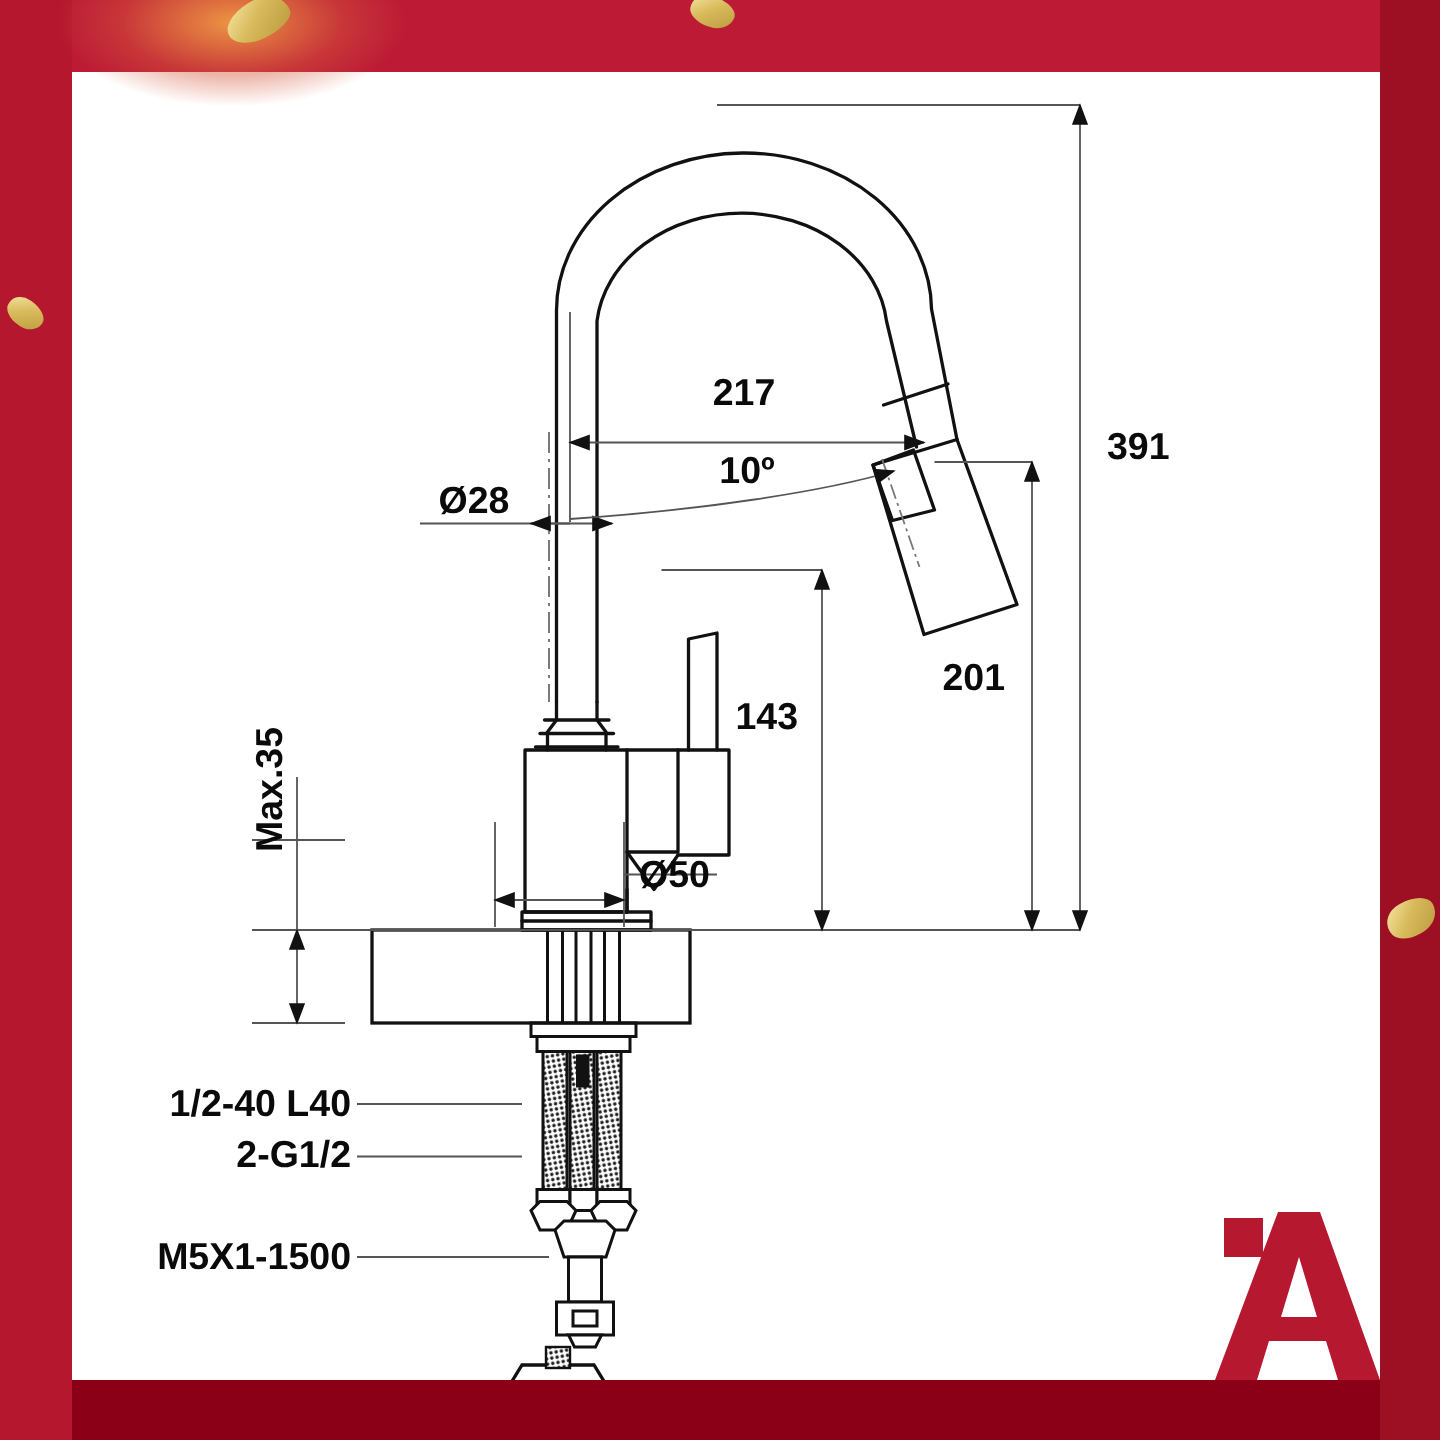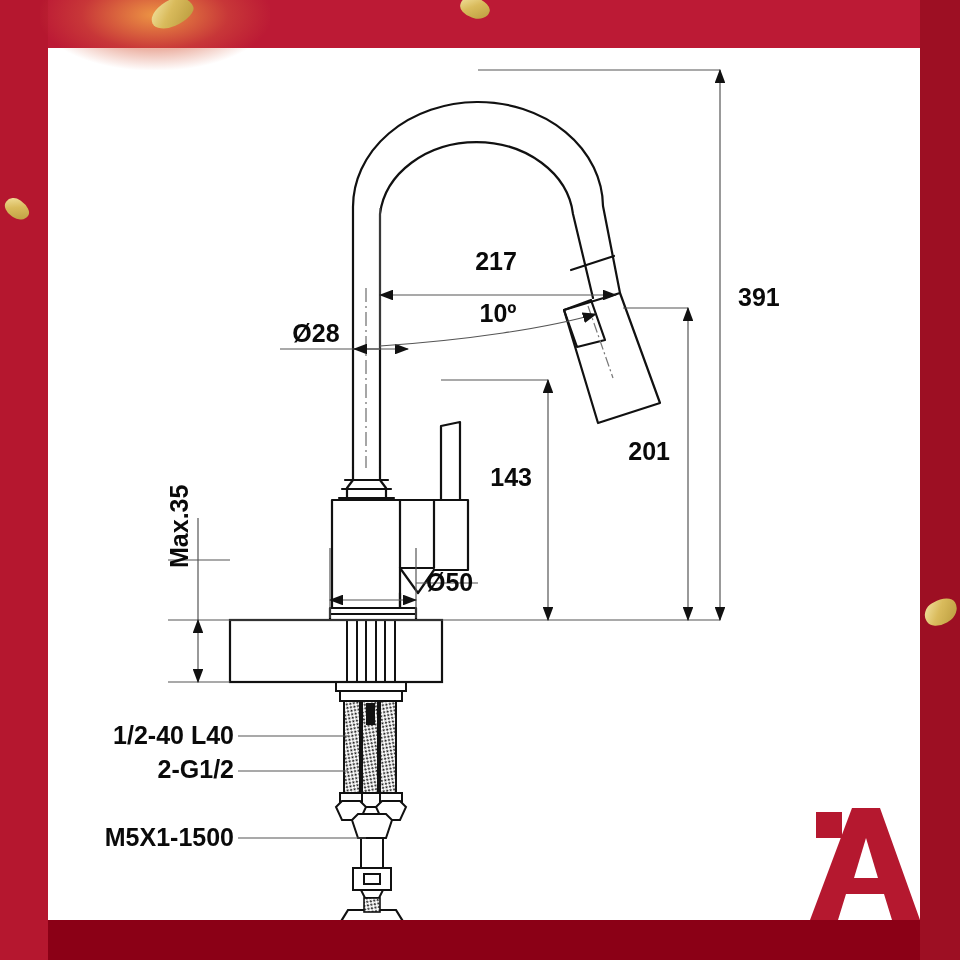--- a/index.html
+++ b/index.html
@@ -84,20 +84,21 @@
     pointer-events: none;
   }
 
   
   #drawing {
     position: absolute;
     left: 48px;
     top: 48px;
     width: 872px;
     height: 872px;
+    padding-left: 18px;
   }
   #drawing svg { display: block; }
 
   .dim-text {
     font-family: "Liberation Sans", sans-serif;
     font-weight: bold;
     fill: #0a0a0a;
   }
 </style>
 </head>

